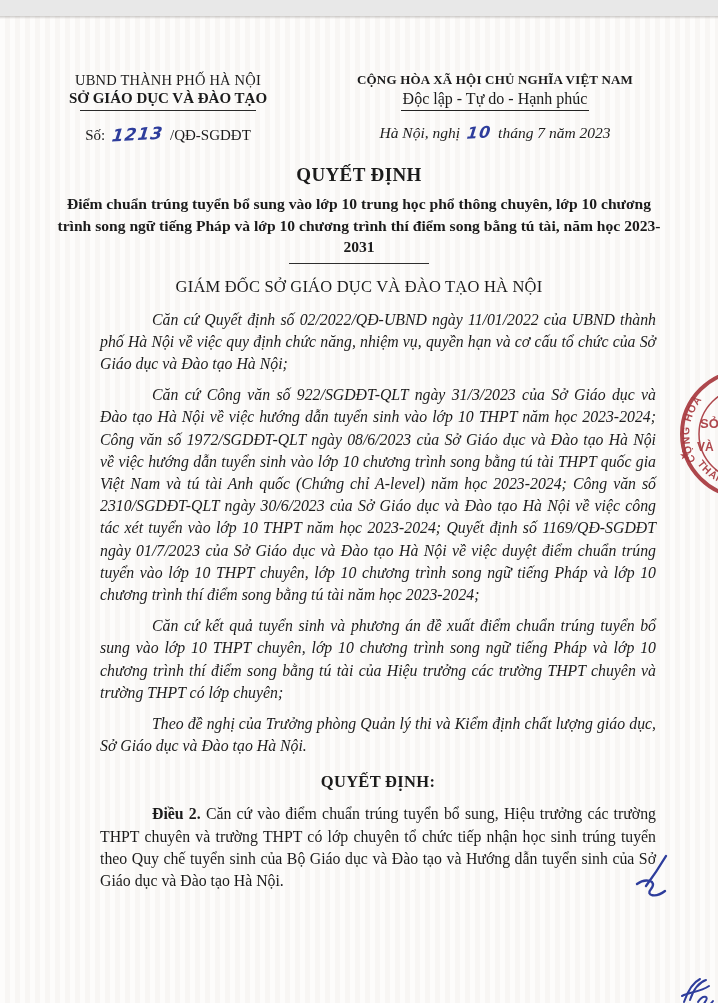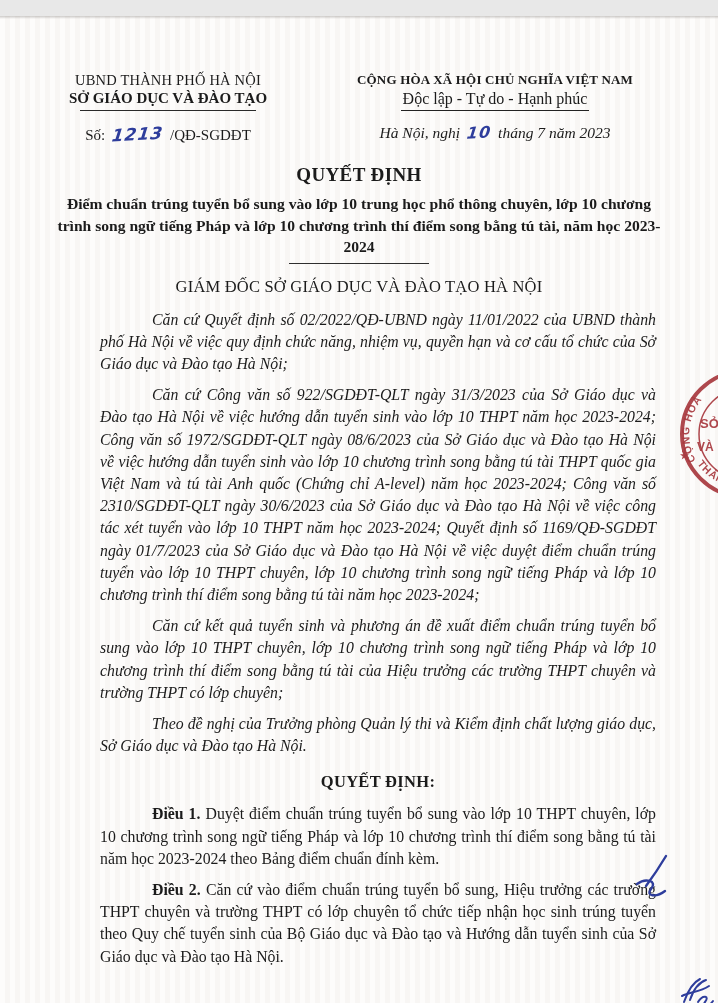--- a/index.html
+++ b/index.html
@@ -77,36 +77,32 @@
       <div><span class="motto2">Độc lập - Tự do - Hạnh phúc</span></div>
       <div class="dateline">
         <span>Hà Nội, nghị</span>
         <span class="handwritten day">10</span>
         <span>tháng 7 năm 2023</span>
       </div>
     </div>
   </div>
 
   <div class="doc-title">QUYẾT ĐỊNH</div>
-  <div class="doc-subject">Điểm chuẩn trúng tuyển bổ sung vào lớp 10 trung học phổ thông chuyên, lớp 10 chương trình song ngữ tiếng Pháp và lớp 10 chương trình thí điểm song bằng tú tài, năm học 2023-2024</div>
+  <div class="doc-subject">Điểm chuẩn trúng tuyển bổ sung vào lớp 10 trung học phổ thông chuyên, lớp 10 chương trình song ngữ tiếng Pháp và lớp 10 chương trình thí điểm song bằng tú tài, năm học 2023-2031</div>
   <div class="title-rule"></div>
   <div class="authority">GIÁM ĐỐC SỞ GIÁO DỤC VÀ ĐÀO TẠO HÀ NỘI</div>
 
   <div class="content">
     <p class="recital">Căn cứ Quyết định số 02/2022/QĐ-UBND ngày 11/01/2022 của UBND thành phố Hà Nội về việc quy định chức năng, nhiệm vụ, quyền hạn và cơ cấu tổ chức của Sở Giáo dục và Đào tạo Hà Nội;</p>
     <p class="recital">Căn cứ Công văn số 922/SGDĐT-QLT ngày 31/3/2023 của Sở Giáo dục và Đào tạo Hà Nội về việc hướng dẫn tuyển sinh vào lớp 10 THPT năm học 2023-2024; Công văn số 1972/SGDĐT-QLT ngày 08/6/2023 của Sở Giáo dục và Đào tạo Hà Nội về việc hướng dẫn tuyển sinh vào lớp 10 chương trình song bằng tú tài THPT quốc gia Việt Nam và tú tài Anh quốc (Chứng chỉ A-level) năm học 2023-2024; Công văn số 2310/SGDĐT-QLT ngày 30/6/2023 của Sở Giáo dục và Đào tạo Hà Nội về việc công tác xét tuyển vào lớp 10 THPT năm học 2023-2024; Quyết định số 1169/QĐ-SGDĐT ngày 01/7/2023 của Sở Giáo dục và Đào tạo Hà Nội về việc duyệt điểm chuẩn trúng tuyển vào lớp 10 THPT chuyên, lớp 10 chương trình song ngữ tiếng Pháp và lớp 10 chương trình thí điểm song bằng tú tài năm học 2023-2024;</p>
     <p class="recital">Căn cứ kết quả tuyển sinh và phương án đề xuất điểm chuẩn trúng tuyển bổ sung vào lớp 10 THPT chuyên, lớp 10 chương trình song ngữ tiếng Pháp và lớp 10 chương trình thí điểm song bằng tú tài của Hiệu trưởng các trường THPT chuyên và trường THPT có lớp chuyên;</p>
     <p class="recital">Theo đề nghị của Trưởng phòng Quản lý thi và Kiểm định chất lượng giáo dục, Sở Giáo dục và Đào tạo Hà Nội.</p>
 
     <div class="decision-heading">QUYẾT ĐỊNH:</div>
 
-    <p class="article">
-      <span class="art-label">Điều 1.</span>
-      <span>Duyệt điểm chuẩn trúng tuyển bổ sung vào lớp 10 THPT chuyên, lớp 10 chương trình song ngữ tiếng Pháp và lớp 10 chương trình thí điểm song bằng tú tài năm học 2023-2024 theo Bảng điểm chuẩn đính kèm.</span>
-    </p>
     <p class="article">
       <span class="art-label">Điều 2.</span>
       <span>Căn cứ vào điểm chuẩn trúng tuyển bổ sung, Hiệu trưởng các trường THPT chuyên và trường THPT có lớp chuyên tổ chức tiếp nhận học sinh trúng tuyển theo Quy chế tuyển sinh của Bộ Giáo dục và Đào tạo và Hướng dẫn tuyển sinh của Sở Giáo dục và Đào tạo Hà Nội.</span>
     </p>
   </div>
 
   <svg class="stamp-svg" width="160" height="160" viewBox="0 0 160 160" aria-hidden="true">
     <defs>
       <path id="sealArcTop" d="M 22 100 A 54 54 0 0 1 60 17" fill="none"></path>
       <path id="sealArcBottom" d="M 20 98 A 54 54 0 0 0 62 123" fill="none"></path>

